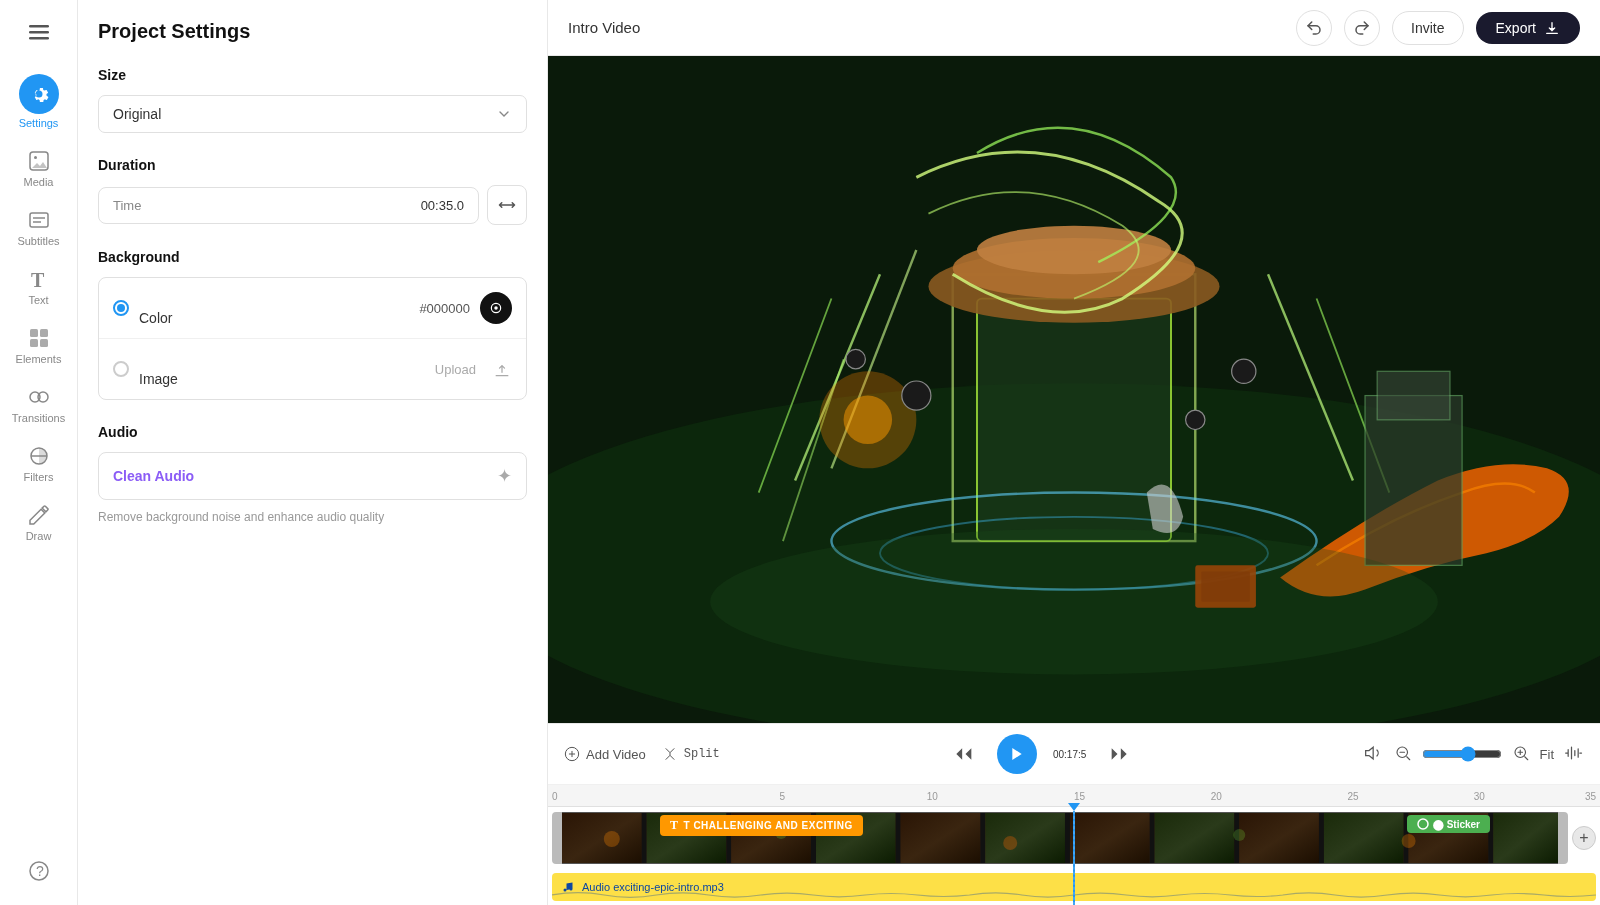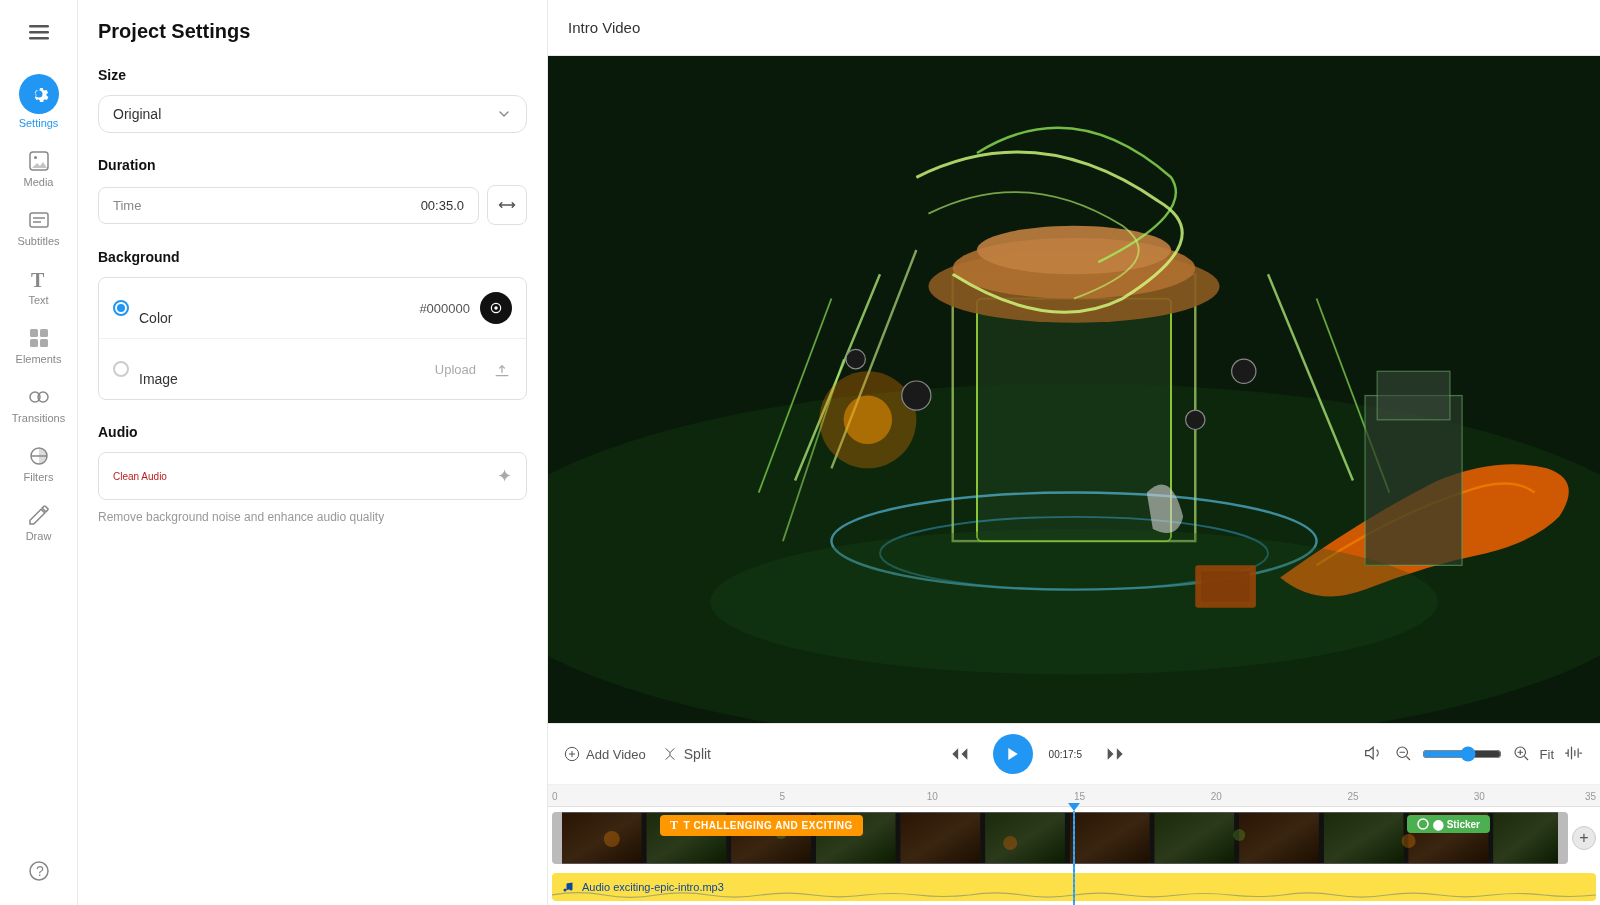--- a/index.html
+++ b/index.html
@@ -71,21 +71,21 @@
       font-weight: 600;
       color: #111;
       margin-bottom: 12px;
     }
     .section {
       margin-bottom: 24px;
     }
     .select-box {
       width: 100%;
       border: 1px solid #e0e0e0;
-      border-radius: 12px;
+      border-radius: 7px;
       padding: 10px 14px;
       font-size: 14px;
       color: #333;
       background: #fff;
       display: flex;
       align-items: flex-start;
       justify-content: space-between;
       cursor: pointer;
     }
     .duration-row {
@@ -188,22 +188,23 @@
     .audio-box {
       border: 1px solid #e0e0e0;
       border-radius: 8px;
       padding: 12px 14px;
       display: flex;
       align-items: center;
       justify-content: space-between;
       margin-bottom: 10px;
     }
     .audio-label {
-      font-size: 10px;
-      color: #b91c1c;
+      font-size: 14px;
+      color: #8b5cf6;
+      font-weight: bold;
     }
     .sparkle-icon {
       color: #aaa;
       font-size: 18px;
     }
     .audio-desc {
       font-size: 12px;
       color: #999;
     }
 
@@ -299,25 +300,26 @@
       font-size: 13px;
       color: #555;
       cursor: pointer;
       border: none;
       background: none;
     }
     .split-btn {
       display: flex;
       align-items: center;
       gap: 6px;
-      font-size: 14px;
+      font-size: 12px;
       color: #555;
       cursor: pointer;
       border: none;
       background: none;
+      font-family: Liberation Mono, monospace;
     }
     .playback-controls {
       display: flex;
       align-items: center;
       gap: 16px;
       flex: 1;
       justify-content: center;
     }
     .play-btn {
       width: 40px;
@@ -524,20 +526,41 @@
       <span class="sparkle-icon">✦</span>
     </div>
     <p class="audio-desc">Remove background noise and enhance audio quality</p>
   </div>
 </div>
 
 <div class="main-area">
 
   <div class="top-bar">
     <span class="project-title">Intro Video</span>
+    <div class="top-bar-actions">
+      <button class="nav-btn" title="Undo">
+        <svg width="18" height="18" viewBox="0 0 24 24" fill="none">
+          <path d="M9 14L4 9l5-5" stroke="#555" stroke-width="2" stroke-linecap="round" stroke-linejoin="round"></path>
+          <path d="M4 9h10.5a5.5 5.5 0 0 1 0 11H11" stroke="#555" stroke-width="2" stroke-linecap="round"></path>
+        </svg>
+      </button>
+      <button class="nav-btn" title="Redo">
+        <svg width="18" height="18" viewBox="0 0 24 24" fill="none">
+          <path d="M15 14l5-5-5-5" stroke="#555" stroke-width="2" stroke-linecap="round" stroke-linejoin="round"></path>
+          <path d="M20 9H9.5a5.5 5.5 0 0 0 0 11H13" stroke="#555" stroke-width="2" stroke-linecap="round"></path>
+        </svg>
+      </button>
+      <button class="invite-btn">Invite</button>
+      <button class="export-btn">
+        <span>Export</span>
+        <svg width="16" height="16" viewBox="0 0 24 24" fill="white">
+          <path d="M12 16V4M8 12l4 4 4-4M4 20h16" stroke="white" stroke-width="2" stroke-linecap="round"></path>
+        </svg>
+      </button>
+    </div>
   </div>
 
   <div class="video-preview">
     <div class="neon-scene">
       <svg width="100%" height="100%" viewBox="0 0 960 550" preserveAspectRatio="xMidYMid slice">
 
         <rect width="960" height="550" fill="#0a1a0a"></rect>
 
         <ellipse cx="480" cy="420" rx="500" ry="150" fill="#0d2a0d" opacity="0.8"></ellipse>
 

